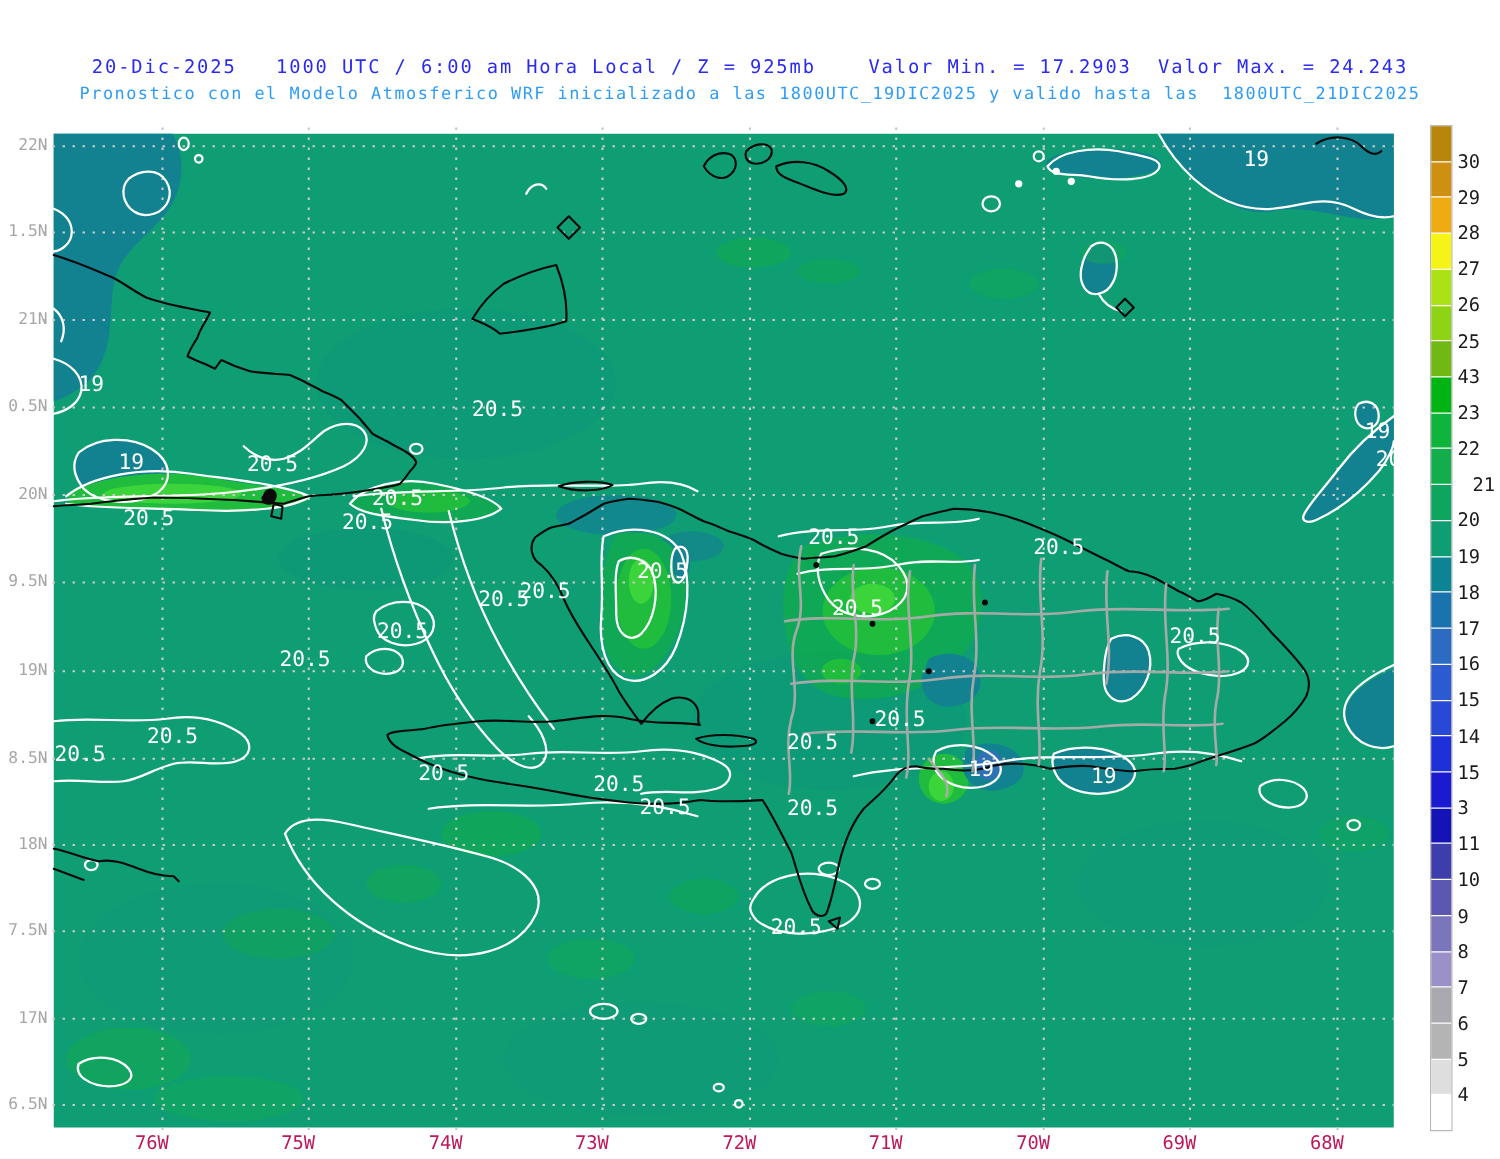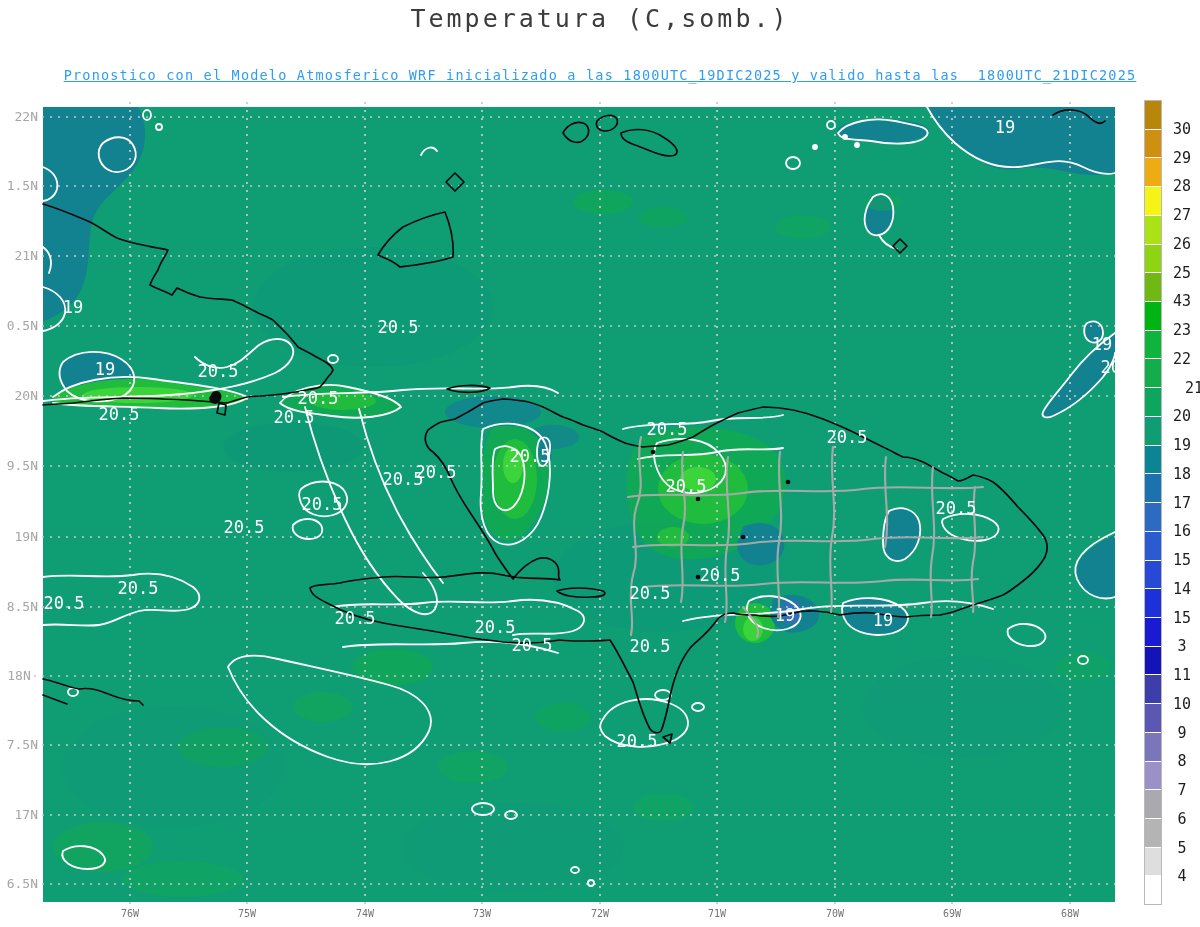--- a/index.html
+++ b/index.html
@@ -3,41 +3,41 @@
 <meta charset="utf-8">
 <style>
   html,body{margin:0;padding:0;background:#ffffff;}
   .page{position:relative;width:1200px;height:927px;background:#fff;overflow:hidden;
         font-family:"DejaVu Sans Mono",monospace;}
   .hdr-title{position:absolute;top:4px;left:0;width:1200px;text-align:center;
         font-size:25px;letter-spacing:3px;color:#3c3c3c;white-space:pre;}
   .hdr-line2{position:absolute;top:44px;left:0;width:1200px;text-align:center;
         font-size:15px;letter-spacing:1.5px;color:#2a2af0;white-space:pre;}
   .hdr-line3{position:absolute;top:67px;left:0;width:1200px;text-align:center;
-        font-size:13.5px;letter-spacing:1.2px;color:#2f9cf5;white-space:pre;text-decoration:underline;}
+        font-size:13.5px;letter-spacing:1.2px;color:#2f9cf5;white-space:pre;}
   .map-area{position:absolute;left:43px;top:107px;width:1072px;height:795px;}
   .map-area svg{display:block;overflow:visible;}
   .ylab{position:absolute;left:0;width:38px;height:18px;line-height:18px;text-align:right;
         font-size:13px;color:#a6a6a6;}
-  .xlab{position:absolute;top:906px;width:44px;height:16px;line-height:16px;text-align:center;
-        font-size:10px;color:#737373;}
+  .xlab{position:absolute;top:906px;width:44px;height:16px;line-height:16px;
+        font-size:15px;color:#be185d;}
   .colorbar{position:absolute;left:1144px;top:100px;width:18px;height:805px;
         display:flex;flex-direction:column;gap:1px;background:#fff;
         border:1px solid #b9b9b9;box-sizing:border-box;}
   .cb-block{flex:1;}
   .cb-lab{position:absolute;left:1166px;width:32px;height:18px;line-height:18px;
-        font-size:15px;color:#1c1c1c;text-align:center;}
+        font-size:15px;color:#1c1c1c;text-align:left;}
   .clabel{font-family:"DejaVu Sans Mono",monospace;font-size:17px;fill:#ffffff;}
 </style>
 </head>
 <body>
 
 <div class="page">
 
-  <div class="hdr-title">Temperatura (C,somb.)</div>
+  <div class="hdr-line2">20-Dic-2025   1000 UTC / 6:00 am Hora Local / Z = 925mb    Valor Min. = 17.2903  Valor Max. = 24.243</div>
   <div class="hdr-line3">Pronostico con el Modelo Atmosferico WRF inicializado a las 1800UTC_19DIC2025 y valido hasta las  1800UTC_21DIC2025</div>
 
   <div class="map-area">
     <svg id="map-svg" width="1072" height="795" viewBox="0 0 1072 795">
 
       <g id="shading" stroke="none">
         <rect x="0" y="0" width="1072" height="795" fill="#0f9e74"></rect>
 
         <ellipse cx="330" cy="200" rx="120" ry="60" fill="#0c9579" opacity="0.5"></ellipse>
         <ellipse cx="620" cy="470" rx="110" ry="55" fill="#0c9579" opacity="0.45"></ellipse>
@@ -259,21 +259,21 @@
 
   <div id="y-labels">
       <div class="ylab" style="top: 108px;">22N</div>
       <div class="ylab" style="top: 177px;">1.5N</div>
       <div class="ylab" style="top: 247px;">21N</div>
       <div class="ylab" style="top: 317px;">0.5N</div>
       <div class="ylab" style="top: 387px;">20N</div>
       <div class="ylab" style="top: 457px;">9.5N</div>
       <div class="ylab" style="top: 528px;">19N</div>
       <div class="ylab" style="top: 598px;">8.5N</div>
-      <div class="ylab" style="top: 667px; text-align: center;">18N</div>
+      <div class="ylab" style="top: 667px;">18N</div>
       <div class="ylab" style="top: 736px;">7.5N</div>
       <div class="ylab" style="top: 806px;">17N</div>
       <div class="ylab" style="top: 875px;">6.5N</div>
     </div>
   <div id="x-labels">
       <div class="xlab" style="left: 108px;">76W</div>
       <div class="xlab" style="left: 225px;">75W</div>
       <div class="xlab" style="left: 343px;">74W</div>
       <div class="xlab" style="left: 460px;">73W</div>
       <div class="xlab" style="left: 578px;">72W</div>

